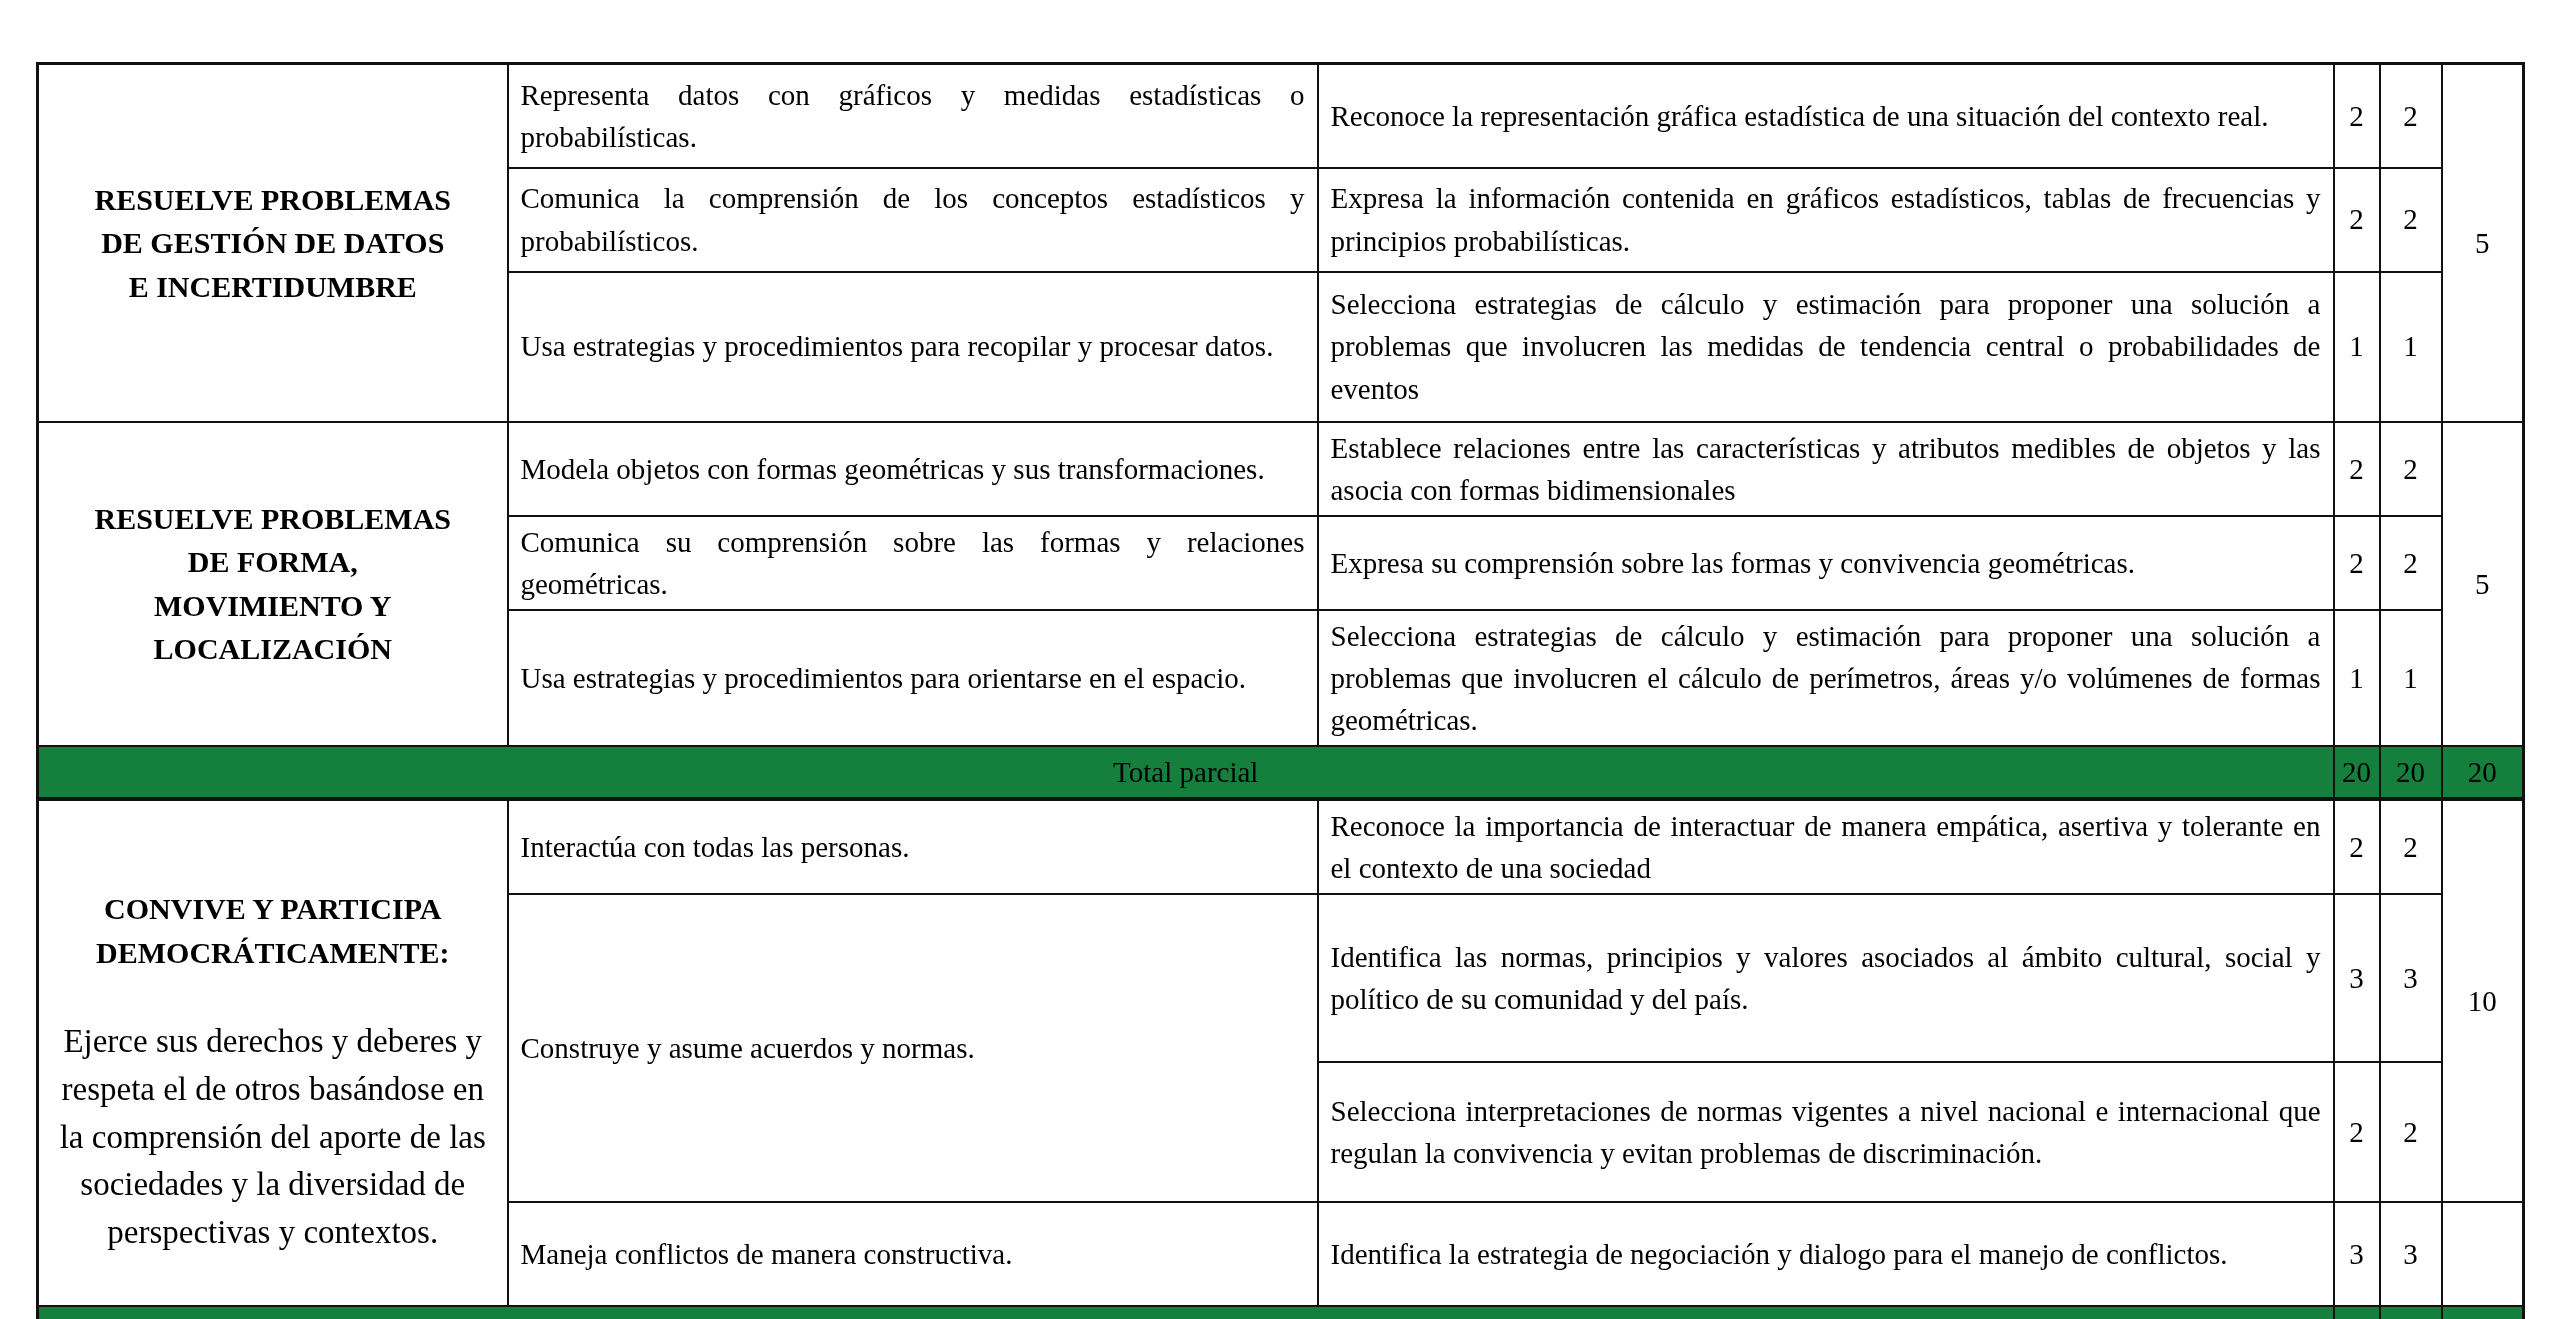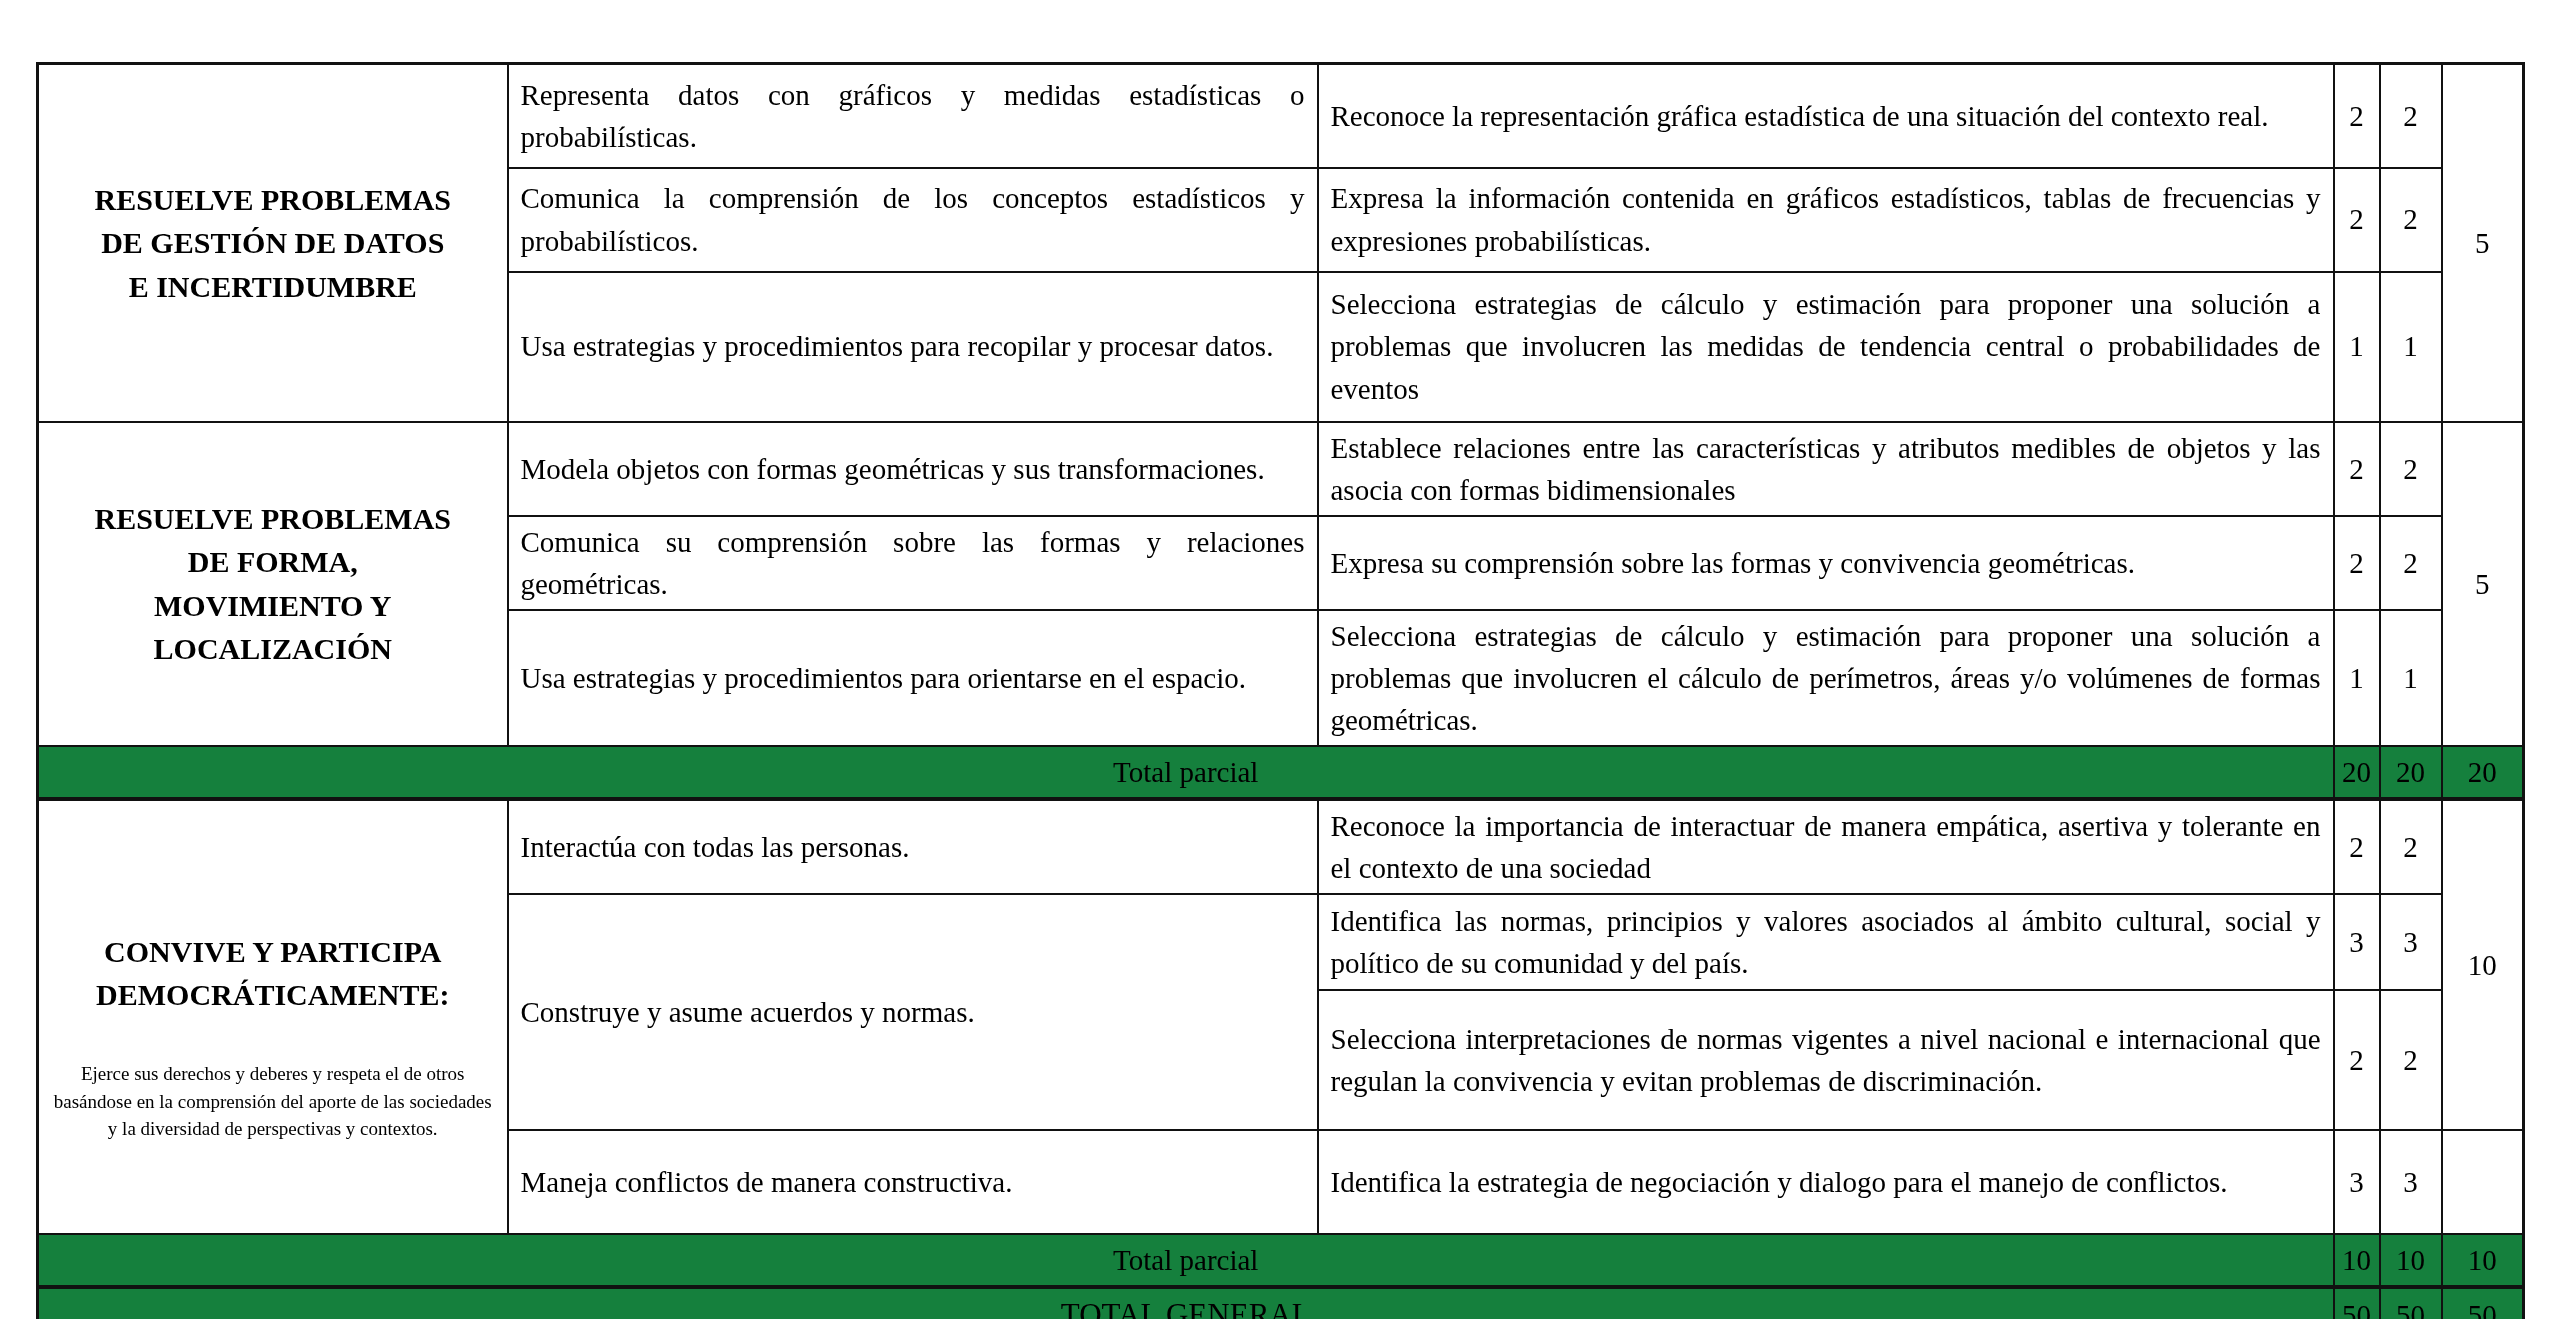--- a/index.html
+++ b/index.html
@@ -43,21 +43,21 @@
     padding: 4px 8px;
   }
   .comp-title {
     font-weight: bold;
     font-size: 30px;
     white-space: pre-line;
     margin-top: 39px;
   }
   .comp-desc {
     font-weight: normal;
-    font-size: 19px;
+    font-size: 33px;
     white-space: normal;
   }
   
   td.cap, td.ind {
     text-align: justify;
   }
   
   td.num {
     text-align: center;
     padding: 2px 2px;
@@ -95,21 +95,21 @@
 DE GESTIÓN DE DATOS
 E INCERTIDUMBRE</td>
         <td class="cap">Representa datos con gráficos y medidas estadísticas o probabilísticas.</td>
         <td class="ind">Reconoce la representación gráfica estadística de una situación del contexto real.</td>
         <td class="num">2</td>
         <td class="num">2</td>
         <td class="num" rowspan="3">5</td>
       </tr>
       <tr style="height:104px">
         <td class="cap">Comunica la comprensión de los conceptos estadísticos y probabilísticos.</td>
-        <td class="ind">Expresa la información contenida en gráficos estadísticos, tablas de frecuencias y expresiones probabilísticas.</td>
+        <td class="ind">Expresa la información contenida en gráficos estadísticos, tablas de frecuencias y principios probabilísticas.</td>
         <td class="num">2</td>
         <td class="num">2</td>
       </tr>
       <tr style="height:150px">
         <td class="cap">Usa estrategias y procedimientos para recopilar y procesar datos.</td>
         <td class="ind">Selecciona estrategias de cálculo y estimación para proponer una solución a problemas que involucren las medidas de tendencia central o probabilidades de eventos</td>
         <td class="num">1</td>
         <td class="num">1</td>
       </tr>
 

